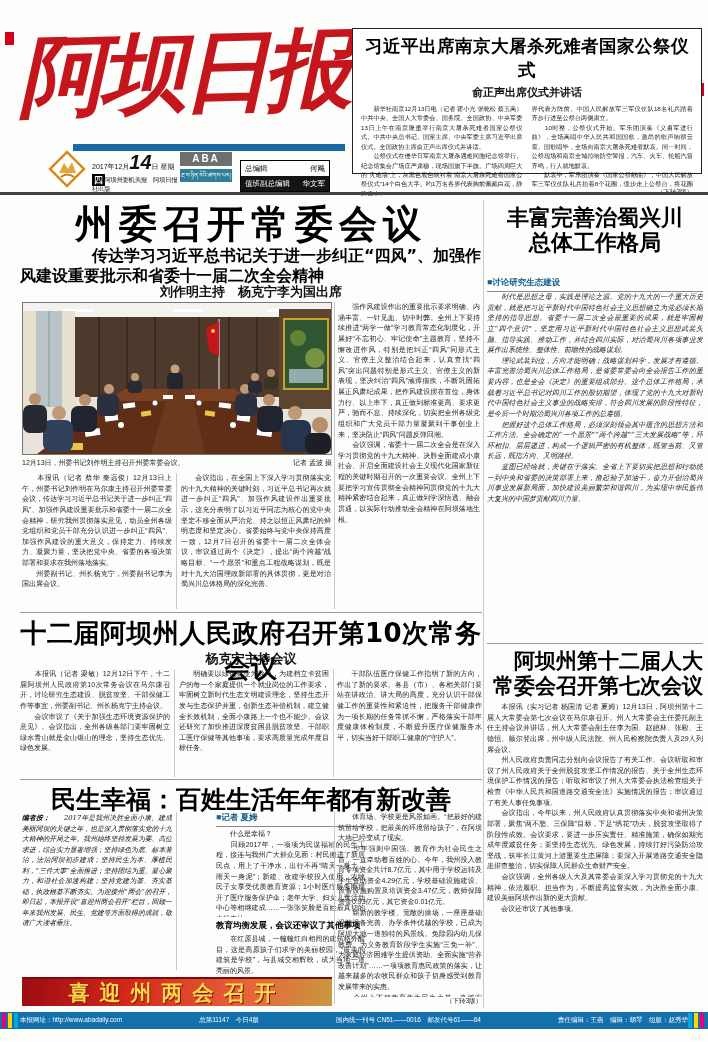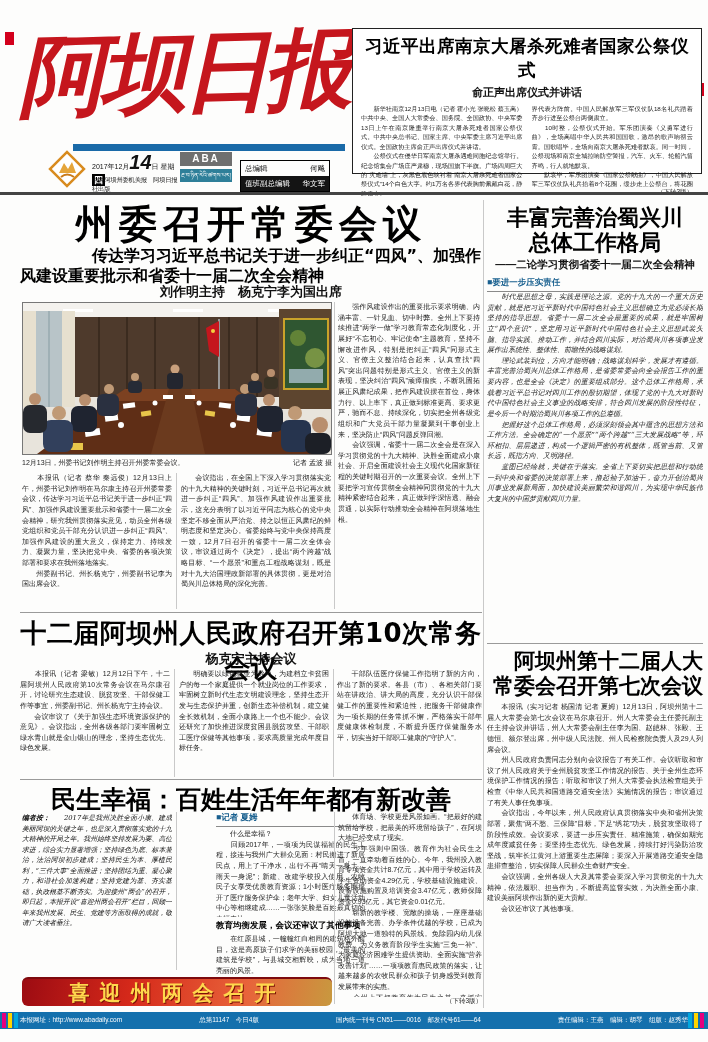--- a/index.html
+++ b/index.html
@@ -25,21 +25,21 @@
   .tib-box{background:#2e7f99;color:#fff;font-size:6px;text-align:center;line-height:12px;overflow:hidden;}
   .ed-box{border:1px solid #000;font-size:7.5px;}
   .ed-row{display:flex;justify-content:space-between;padding:1px 4px;line-height:13px;}
   .ed-row.dark{background:#141414;color:#fff;}
   
   .top-box{border:1.5px solid #222;padding:5px 8px 19px 8px;box-sizing:border-box;background:#fff;}
   
   .banner{background:linear-gradient(100deg,#9c0b12,#d5291a 35%,#e8633a 72%,#c8993f);
           color:#ffd84d;font-family:"DejaVu Sans",sans-serif;font-weight:bold;
           text-align:center;font-size:21px;line-height:29px;letter-spacing:10px;
-          text-shadow:1px 1px 0 #7a1205;border-top:2px solid #7d0a0e;border-radius:6px;}
+          text-shadow:1px 1px 0 #7a1205;border-top:2px solid #7d0a0e;}
   
   .footer{background:#1470ad;color:#fff;font-size:6.5px;display:flex;align-items:center;
           justify-content:space-between;padding:0 20px;box-sizing:border-box;}
   .regs{display:flex;gap:2px;align-items:center;}
   .regs span{display:block;width:4px;height:15px;}
   .tag-strip{font-size:8.5px;font-weight:bold;color:#19608f;border-bottom:1px solid #8a8a8a;
              padding-bottom:2px;}
   .crosshead{font-size:8.5px;font-weight:bold;color:#000;margin:3px 0 2px 0;}
   .caption-row{display:flex;justify-content:space-between;font-size:7px;color:#222;}
   .jump{font-size:6.5px;text-align:right;color:#222;}
@@ -243,22 +243,21 @@
   <div class="abs vrule" style="left:334px;top:812px;height:192px;"></div>
 
   <div class="abs banner" style="left:22px;top:977px;width:310px;height:29px;box-sizing:border-box;">喜迎州两会召开</div>
 
   <div class="abs vrule" style="left:483px;top:200px;height:808px;"></div>
 
   <div class="abs hl" style="left:487px;top:205px;width:216px;text-align:center;font-size:22px;line-height:1.15;">
     <div>丰富完善治蜀兴川</div>
     <div>总体工作格局</div>
   </div>
-  <div class="abs" style="left:487px;top:258px;width:216px;text-align:center;font-size:10.5px;font-weight:bold;">——二论学习贯彻省委十一届二次全会精神</div>
-  <div class="abs tag-strip" style="left:487px;top:277px;width:216px;">■要进一步压实责任</div>
+  <div class="abs tag-strip" style="left:487px;top:277px;width:216px;">■讨论研究生态建设</div>
   <div class="abs body-text serif-it" style="left:487px;top:292px;width:216px;height:346px;font-size:7px;">　　时代是思想之母，实践是理论之源。党的十九大的一个重大历史贡献，就是把习近平新时代中国特色社会主义思想确立为党必须长期坚持的指导思想。省委十一届二次全会最重要的成果，就是牢固树立“四个意识”，坚定用习近平新时代中国特色社会主义思想武装头脑、指导实践、推动工作，并结合四川实际，对治蜀兴川各项事业发展作出系统性、整体性、前瞻性的战略谋划。
 　　理论武装到位，方向才能明确；战略谋划科学，发展才有遵循。丰富完善治蜀兴川总体工作格局，是省委常委会向全会报告工作的重要内容，也是全会《决定》的重要组成部分。这个总体工作格局，承载着习近平总书记对四川工作的殷切期望，体现了党的十九大对新时代中国特色社会主义事业的战略安排，符合四川发展的阶段性特征，是今后一个时期治蜀兴川各项工作的总遵循。
 　　把握好这个总体工作格局，必须深刻领会其中蕴含的思想方法和工作方法。全会确定的“一个愿景”“两个跨越”“三大发展战略”等，环环相扣、层层递进，构成一个逻辑严密的有机整体，既管当前、又管长远，既指方向、又明路径。
 　　蓝图已经绘就，关键在于落实。全省上下要切实把思想和行动统一到中央和省委的决策部署上来，撸起袖子加油干，奋力开创治蜀兴川事业发展新局面，加快建设美丽繁荣和谐四川，为实现中华民族伟大复兴的中国梦贡献四川力量。</div>
 
   <div class="abs hrule" style="left:487px;top:643px;width:216px;"></div>
 
   <div class="abs hl" style="left:487px;top:649px;width:216px;text-align:right;font-size:21px;line-height:1.18;">
     <div>阿坝州第十二届人大</div>
     <div>常委会召开第七次会议</div>

